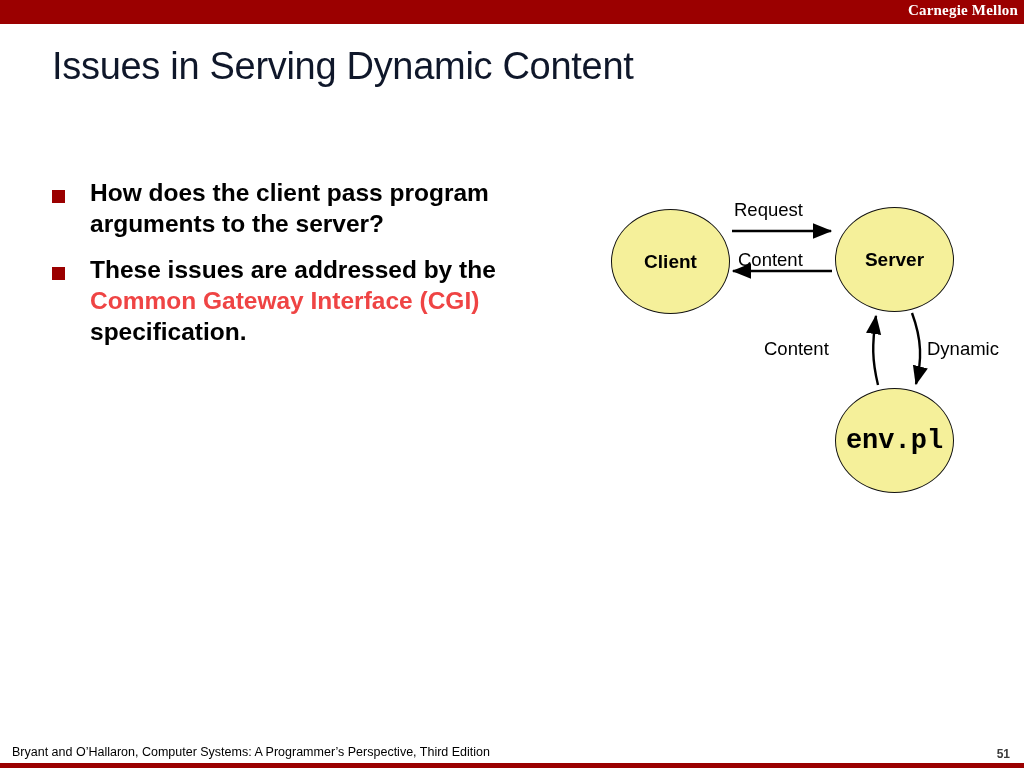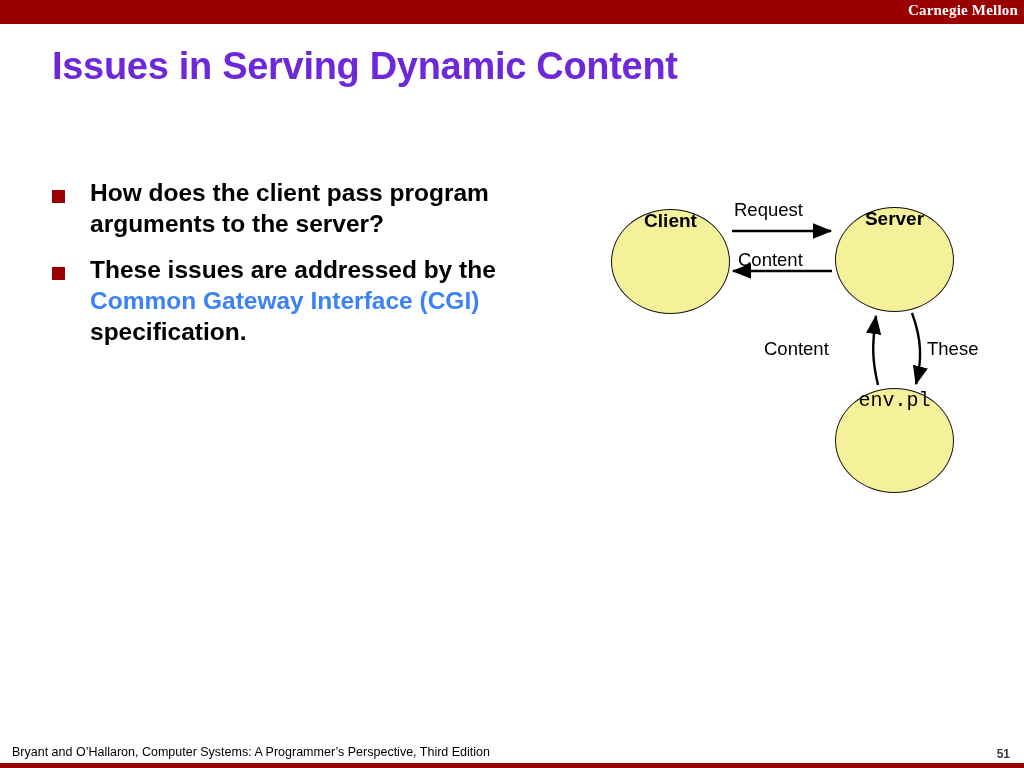--- a/index.html
+++ b/index.html
@@ -34,22 +34,22 @@
     letter-spacing: 0.2px;
     margin-left: 48px;
   }
 
   
   .slide-title {
     position: absolute;
     left: 52px;
     top: 45px;
     font-size: 38px;
-    font-weight: bold;
-    color: #6d28d9;
+    font-weight: normal;
+    color: #0f172a;
     letter-spacing: -0.3px;
   }
 
   
   .bullets {
     position: absolute;
     left: 52px;
     top: 178px;
     width: 545px;
   }
@@ -66,50 +66,50 @@
     height: 13px;
     background: #9b0000;
   }
   .bullet-text {
     font-size: 24.5px;
     font-weight: bold;
     line-height: 1.25;
     color: #000000;
   }
   .cgi-red {
-    color: #3b82f6;
+    color: #ef4444;
   }
 
   
   .diagram {
     position: absolute;
     left: 600px;
     top: 175px;
     width: 400px;
     height: 330px;
   }
   .node {
     position: absolute;
     background: #f5f09a;
     border: 1.5px solid #111111;
     border-radius: 50%;
     display: flex;
-    align-items: flex-start;
+    align-items: center;
     justify-content: center;
     font-size: 19px;
     font-weight: bold;
     color: #000000;
   }
   .node-client { left: 11px;  top: 34px;  width: 117px; height: 103px; }
   .node-server { left: 235px; top: 32px;  width: 117px; height: 103px; }
   .node-env    { left: 235px; top: 213px; width: 117px; height: 103px; }
   .node-env .mono {
     font-family: "Liberation Mono", monospace;
-    font-size: 20px;
-    font-weight: normal;
+    font-size: 27px;
+    font-weight: bold;
   }
 
   .edge-label {
     position: absolute;
     font-size: 18.5px;
     color: #000000;
     white-space: nowrap;
   }
   .lbl-request { left: 134px; top: 24px; text-align: center; }
   .lbl-content-top { left: 138px; top: 74px; }
@@ -205,19 +205,19 @@
   <div class="node node-server">
     <span>Server</span>
   </div>
   <div class="node node-env">
     <span class="mono">env.pl</span>
   </div>
 
   <div class="edge-label lbl-request">Request</div>
   <div class="edge-label lbl-content-top">Content</div>
   <div class="edge-label lbl-content-bottom">Content</div>
-  <div class="edge-label lbl-create">These</div>
+  <div class="edge-label lbl-create">Dynamic</div>
 
 </div>
 
 <div class="footer-text">Bryant and O’Hallaron, Computer Systems: A Programmer’s Perspective, Third Edition</div>
 <div class="footer-page">51</div>
 <div class="footer-bar"></div>
 
 </body></html>

